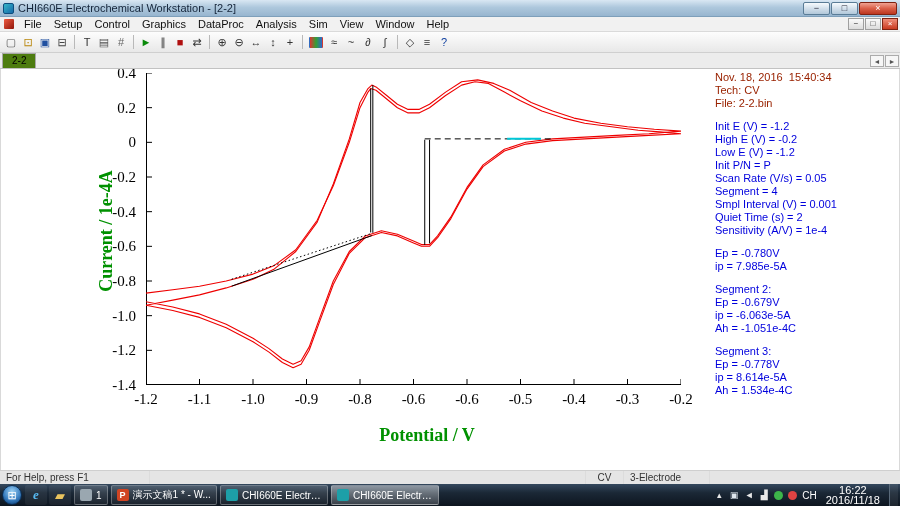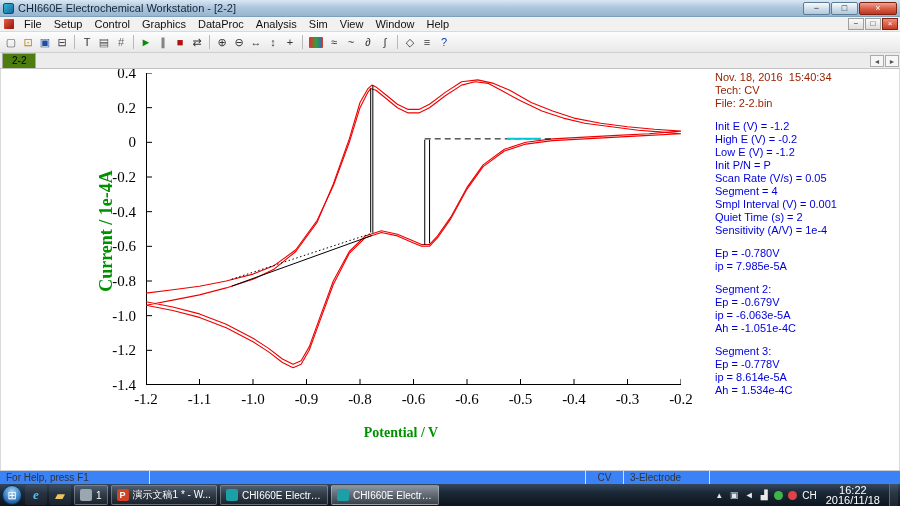--- a/index.html
+++ b/index.html
@@ -35,27 +35,27 @@
   .tab-arrow{width:14px;height:12px;border:1px solid #ababab;background:#f6f6f6;font-size:7px;display:flex;align-items:center;justify-content:center;color:#555;}
 
   
   .main{position:relative;flex:1;background:#fff;overflow:hidden;border-left:1px solid #d9d9d9;border-right:1px solid #d9d9d9;}
   .plot-frame{position:absolute;left:145px;top:4px;width:535px;height:312px;}
   .ytick-col{position:absolute;left:94px;top:4px;width:46px;height:312px;}
   .ytick{position:absolute;right:5px;transform:translateY(-50%);font-family:"Liberation Serif",serif;font-size:15px;color:#000;white-space:nowrap;}
   .xtick-row{position:absolute;left:145px;top:322px;width:535px;height:18px;}
   .xtick{position:absolute;transform:translateX(-50%);font-family:"Liberation Serif",serif;font-size:15px;color:#000;white-space:nowrap;}
   .y-title{position:absolute;left:105px;top:162px;transform:translate(-50%,-50%) rotate(-90deg);font-family:"Liberation Serif",serif;font-size:18px;font-weight:bold;white-space:nowrap;}
-  .x-title{position:absolute;left:400px;top:356px;transform:translateX(-50%);font-family:"Liberation Serif",serif;font-size:14px;font-weight:bold;white-space:nowrap;}
+  .x-title{position:absolute;left:426px;top:356px;transform:translateX(-50%);font-family:"Liberation Serif",serif;font-size:18px;font-weight:bold;white-space:nowrap;}
   .info-panel{position:absolute;left:714px;top:2px;width:184px;font-size:11px;line-height:13px;}
   .info-block{margin-bottom:10px;}
   .info-line{white-space:pre;}
 
   
-  .statusbar{flex:0 0 14px;height:14px;background:#3b82f6;border-top:1px solid #cfcfcf;display:flex;align-items:center;font-size:10px;color:#333;}
+  .statusbar{flex:0 0 14px;height:14px;background:#e5e5e5;border-top:1px solid #cfcfcf;display:flex;align-items:center;font-size:10px;color:#333;}
   .sb-panel{padding:0 6px;height:100%;display:flex;align-items:center;border-right:1px solid #dcdcdc;white-space:nowrap;overflow:hidden;}
 
   
   .taskbar{flex:0 0 22px;height:22px;background:linear-gradient(#34485e,#1b2836 40%,#0d151f);display:flex;align-items:center;gap:3px;padding:0 2px;color:#fff;}
   .start-orb{width:20px;height:20px;flex:0 0 20px;border-radius:50%;background:radial-gradient(circle at 50% 32%,#a3d6f6,#3a7fc1 55%,#134a85 85%);border:1px solid #0b2d52;display:flex;align-items:center;justify-content:center;font-size:11px;color:#fff;}
   #quick-icons{display:flex;gap:2px;}
   .quick-icon{width:22px;height:20px;display:flex;align-items:center;justify-content:center;border-radius:2px;font-size:13px;background:rgba(255,255,255,.06);}
   #taskbar-apps{display:flex;gap:3px;}
   .tb-app{height:20px;display:flex;align-items:center;gap:4px;padding:0 5px;border:1px solid rgba(255,255,255,.28);border-radius:2px;background:linear-gradient(rgba(255,255,255,.16),rgba(255,255,255,.05));font-size:10px;max-width:108px;overflow:hidden;}
   .tb-app.active{background:linear-gradient(rgba(255,255,255,.45),rgba(255,255,255,.18));}

